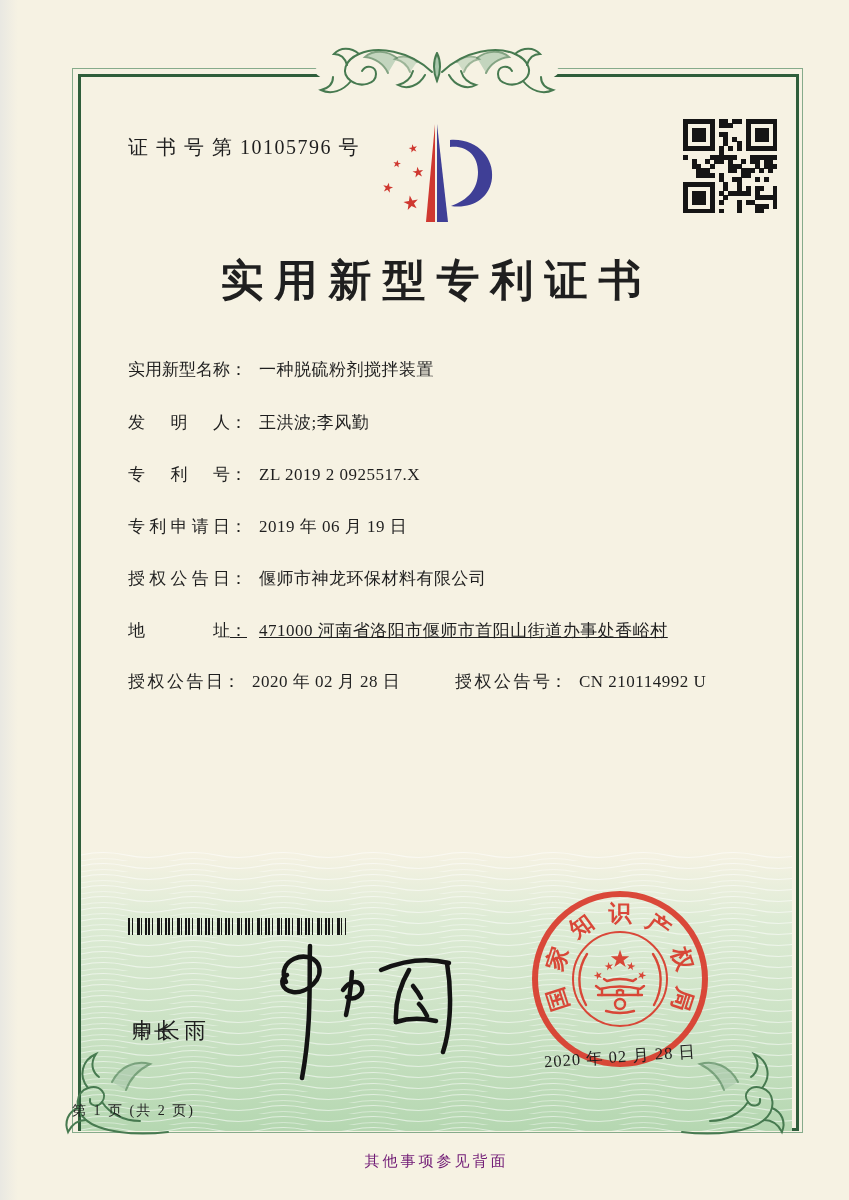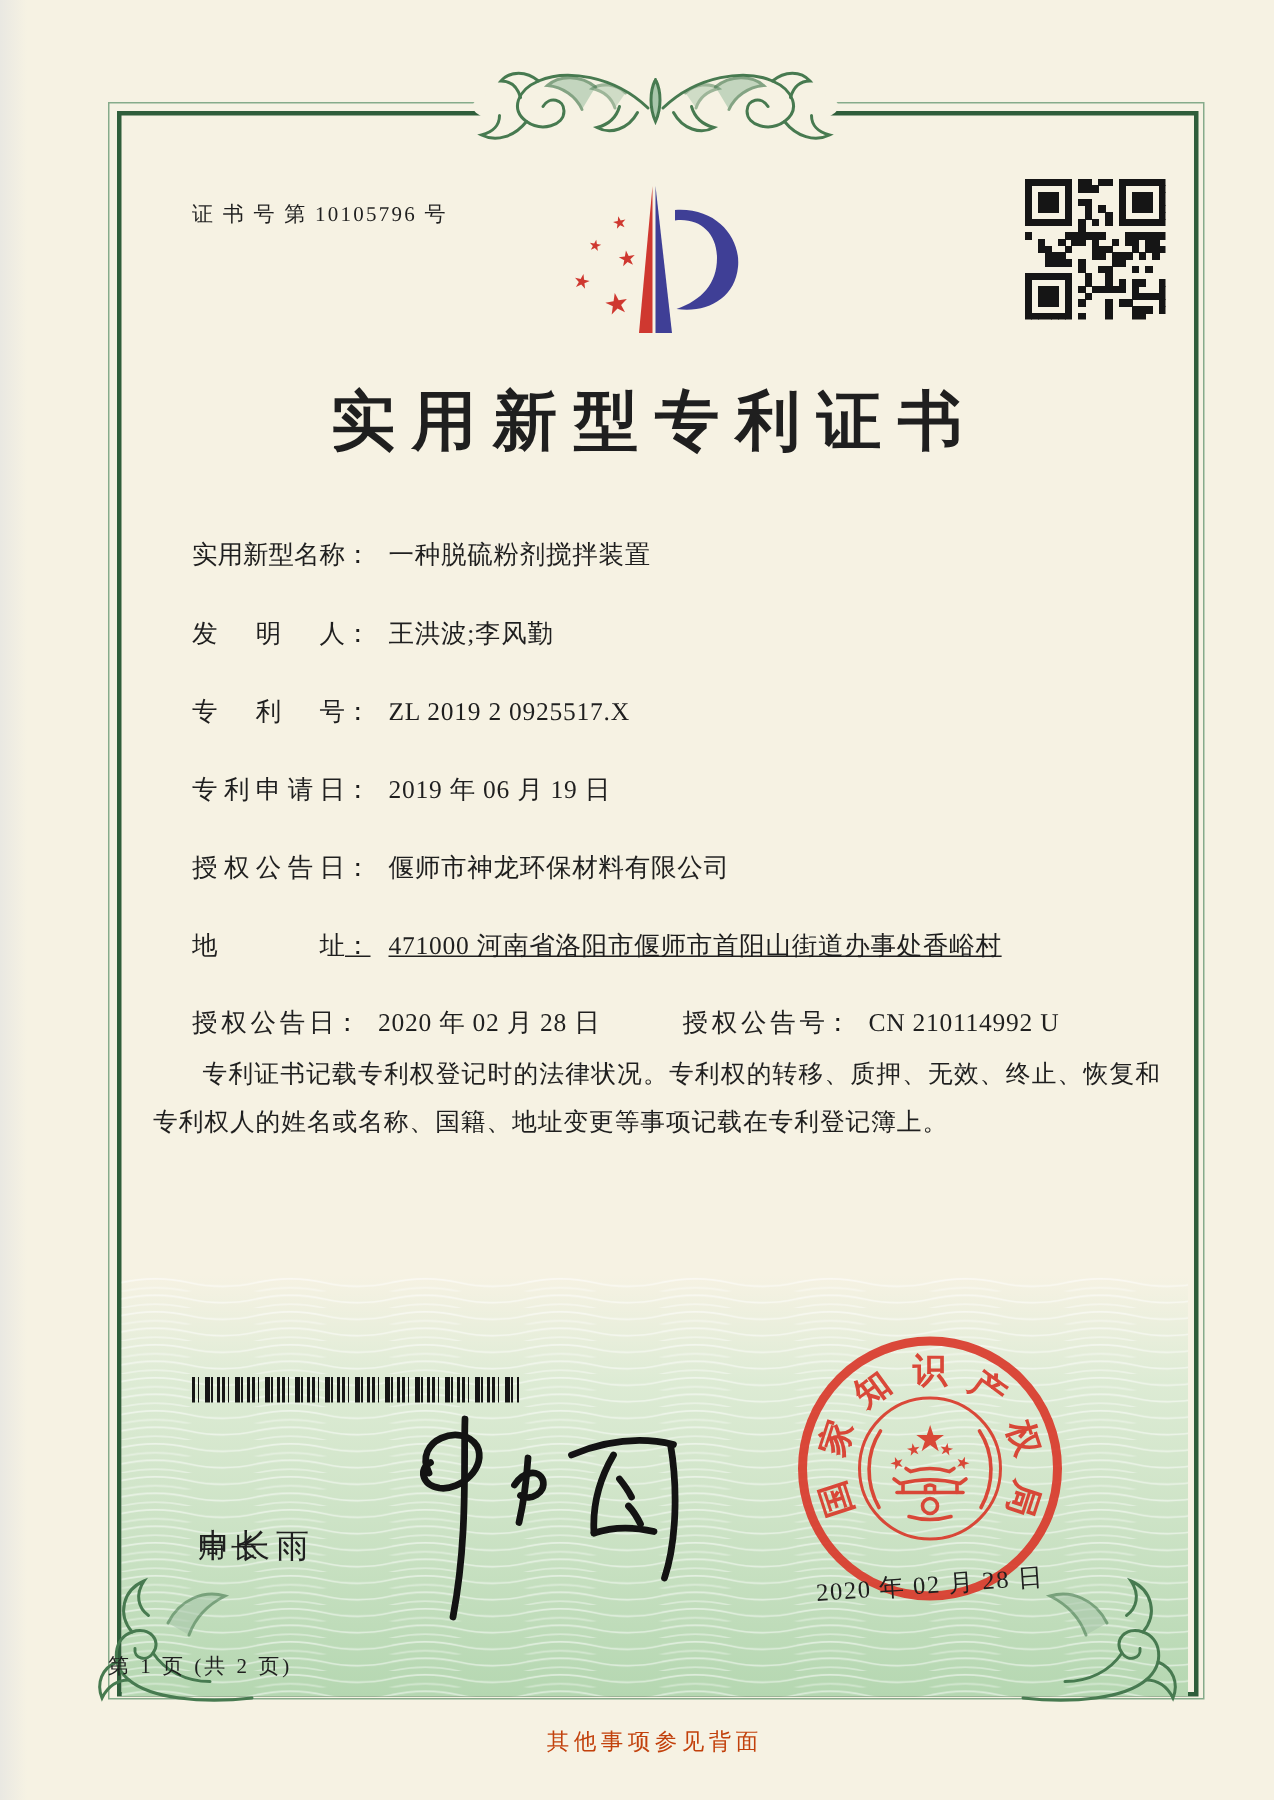--- a/index.html
+++ b/index.html
@@ -25,21 +25,21 @@
   .scan-edge{left:0;top:0;width:18px;height:1200px;
     background:linear-gradient(90deg,#e9e8e2,#f6f2e3);}
   
   .frame-outer{left:72px;top:68px;width:729px;height:1063px;
     border:1px solid var(--frame-green-light);}
   .frame-inner{left:78px;top:74px;width:715px;height:1051px;
     border:3px solid var(--frame-green);}
   
   .band{left:81px;top:850px;}
   
-  .cert-no{left:128px;top:134px;font-size:14px;letter-spacing:1.5px;}
+  .cert-no{left:128px;top:134px;font-size:20px;letter-spacing:1.5px;}
   .qr{left:683px;top:119px;}
   .title{left:72px;top:252px;width:729px;text-align:center;
     font-size:43px;font-weight:600;letter-spacing:11px;}
   
   .frow{left:128px;font-size:17px;white-space:nowrap;}
   .flabel{display:inline-block;width:102px;text-align:justify;text-align-last:justify;}
   .flabel5{display:inline-block;width:95px;text-align:justify;text-align-last:justify;}
   .fval{margin-left:12px;letter-spacing:0.5px;}
   .fgroup2{position:absolute;left:327px;top:0;white-space:nowrap;}
   
@@ -55,21 +55,21 @@
       #161616 13px 14px, transparent 14px 17px,
       #161616 17px 19px, transparent 19px 20px);}
   .director{left:132px;top:984px;font-size:18px;letter-spacing:4px;margin-top:36px;}
   .director-name{left:132px;top:1016px;font-size:22px;letter-spacing:4px;}
   .signature{left:248px;top:930px;}
   .seal{left:525px;top:884px;}
   .seal-date{left:520px;top:1046px;width:200px;text-align:center;
     font-size:16.5px;letter-spacing:1px;transform:rotate(-4deg);}
   .page-no{left:72px;top:1102px;width:729px;text-align:left;font-size:14px;letter-spacing:2px;}
   .back-note{left:72px;top:1152px;width:729px;text-align:center;font-size:15px;
-    letter-spacing:3px;color:#c2410c;}
+    letter-spacing:3px;color:#701a75;}
   .ornament{pointer-events:none;}
   svg text.seal-ch{font-family:"Liberation Sans","DejaVu Sans",sans-serif;font-weight:bold;}
 </style>
 </head>
 <body>
 
 <div class="abs scan-edge"></div>
 
 <div class="abs frame-outer"></div>
 <div class="abs frame-inner"></div>
@@ -371,21 +371,20 @@
   <span class="flabel">地址</span><span>：</span><span class="fval">471000 河南省洛阳市偃师市首阳山街道办事处香峪村</span>
 </div>
 <div class="abs frow" style="top:670px;">
   <span class="flabel5">授权公告日</span><span>：</span><span class="fval">2020 年 02 月 28 日</span>
   <span class="fgroup2">
     <span class="flabel5">授权公告号</span><span>：</span><span class="fval">CN 210114992 U</span>
   </span>
 </div>
 
 <div class="abs body-text">
-  <p>专利证书记载专利权登记时的法律状况。专利权的转移、质押、无效、终止、恢复和专利权人的姓名或名称、国籍、地址变更等事项记载在专利登记簿上。</p>
 </div>
 
 <div class="abs barcode"></div>
 
 <div class="abs director">局长</div>
 <div class="abs director-name">申长雨</div>
 
 <svg class="abs signature" width="215" height="155" viewBox="0 0 215 155">
   <g stroke="#131313" stroke-width="4.5" fill="none" stroke-linecap="round" stroke-linejoin="round">
     <path d="M62,16 C61,48 64,95 54,148"></path>

